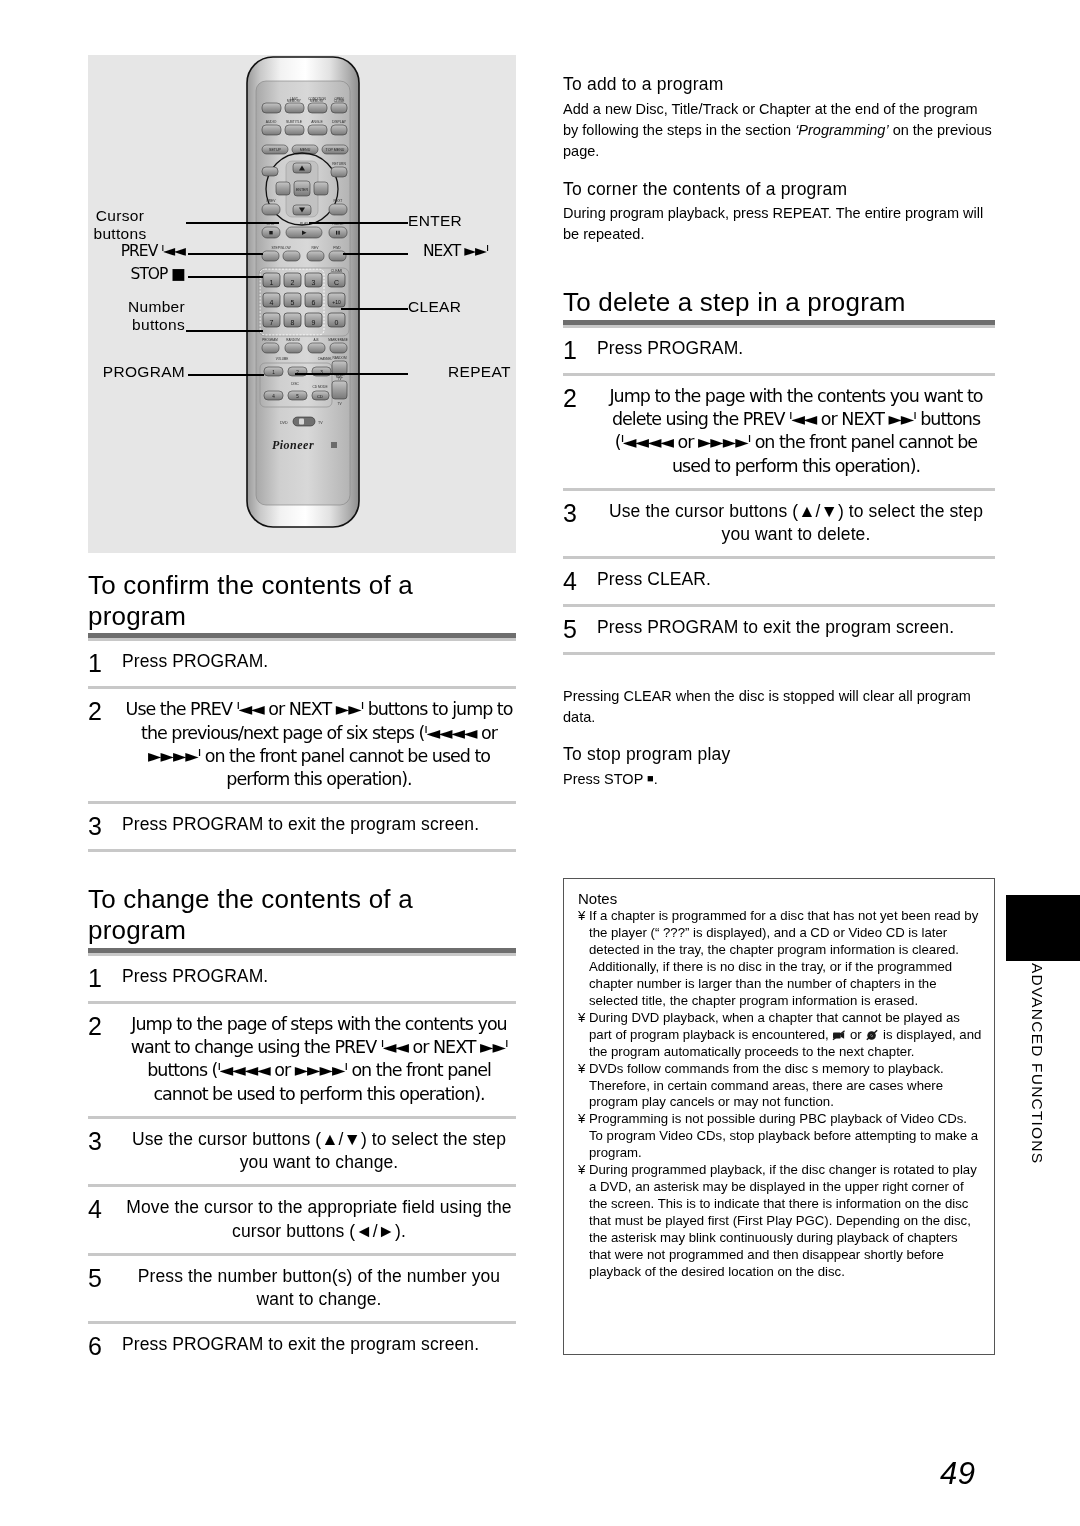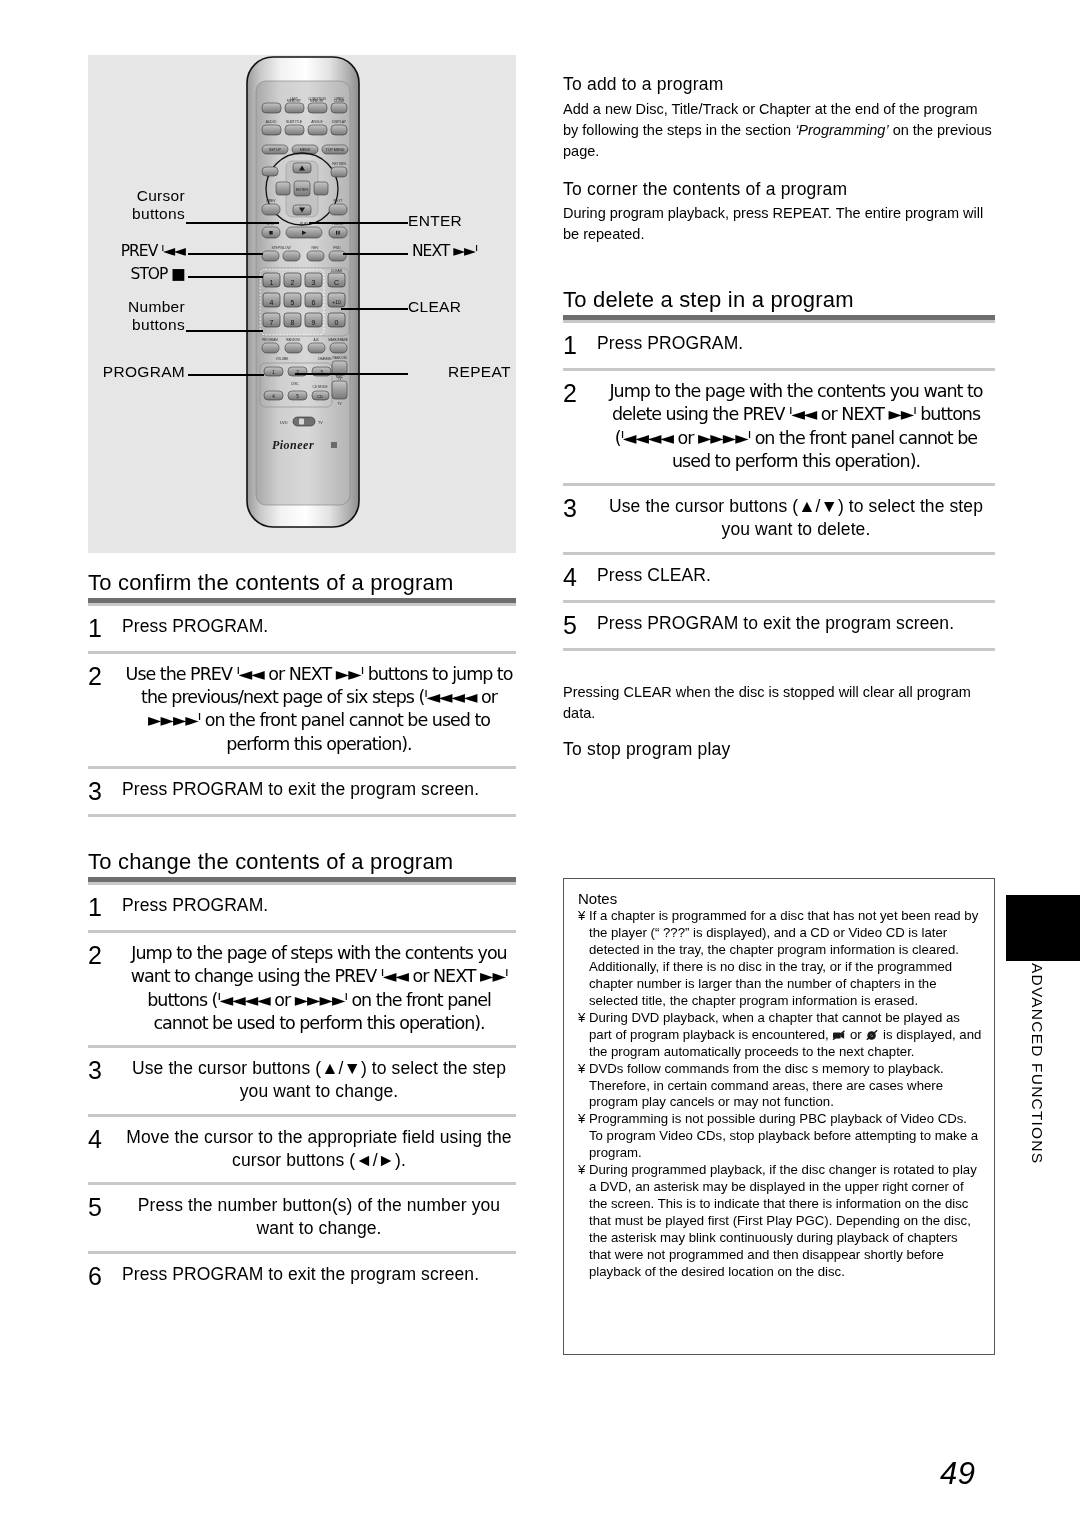--- a/index.html
+++ b/index.html
@@ -13,21 +13,21 @@
     overflow:hidden;
   }
 
   
   .page { position:absolute; inset:0; }
   .col-left  { position:absolute; left:88px;  top:46px; width:428px; }
   .col-right { position:absolute; left:563px; top:46px; width:432px;margin-top:22px; }
 
   
   .h1 {
-    font-size:22px; font-weight:400; line-height:1.18;
+    font-size:26px; font-weight:400; line-height:1.18;
     letter-spacing:.2px; margin:0 0 2px 0; padding:0;
   }
   .h1-rule { height:5px; background:#6e6e6e; margin:2px 0 0 0; }
 
   .h2 {
     font-size:17.5px; font-weight:400; line-height:1.25;
     letter-spacing:.2px; margin:0 0 3px 0;
   }
   .body-txt {
     font-size:14.5px; line-height:1.44; letter-spacing:0; margin:0;
@@ -318,21 +318,21 @@
       <rect x="211" y="363.4" width="5" height="6.2" rx="1" fill="#d8d8d8"></rect>
       <g fill="#2b2b2b" font-size="3.6" font-family="Liberation Sans, sans-serif">
         <text x="192" y="369">DVD</text>
         <text x="230" y="369">TV</text>
       </g>
 
       <text x="205" y="394" fill="#1a1a1a" font-size="12" font-family="Liberation Serif, serif" font-style="italic" font-weight="bold" text-anchor="middle" letter-spacing="0.5">Pioneer</text>
       <rect x="243" y="387" width="6" height="6" fill="#6b6b6b"></rect>
     </svg>
 
-    <div class="callout l" style="left:-33px; top:132px; width:130px;">
+    <div class="callout l" style="left:-33px; top:152px; width:130px;text-align:center;">
       <span>Cursor</span><br>
       <span>buttons</span>
     </div>
     <div class="lead" style="left:98px; top:167px; width:93px;"></div>
 
     <div class="callout l" style="left:-60px; top:187px; width:157px;">
       <span class="g">PREV ᑊ◄◄</span>
     </div>
     <div class="lead" style="left:100px; top:198px; width:75px;"></div>
 
@@ -350,21 +350,21 @@
     <div class="callout l" style="left:-60px; top:308px; width:157px;">
       <span>PROGRAM</span>
     </div>
     <div class="lead" style="left:100px; top:319px; width:76px;"></div>
 
     <div class="callout r" style="left:320px; top:157px;">
       <span>ENTER</span>
     </div>
     <div class="lead" style="left:221px; top:167px; width:99px;"></div>
 
-    <div class="callout r" style="left:324px; top:187px;">
+    <div class="callout r" style="left:335px; top:187px;">
       <span class="g">NEXT ►►ᑊ</span>
     </div>
     <div class="lead" style="left:255px; top:198px; width:65px;"></div>
 
     <div class="callout r" style="left:320px; top:243px;">
       <span>CLEAR</span>
     </div>
     <div class="lead" style="left:253px; top:253px; width:67px;"></div>
 
     <div class="callout r" style="left:320px; top:308px;margin-left:40px;">
@@ -467,20 +467,21 @@
         </div>
       </div>
     </div>
 
     <div style="margin-top:31px;">
       <p class="body-txt">Pressing CLEAR when the disc is stopped will clear all program data.</p>
     </div>
 
     <div style="margin-top:16px;">
       <div class="h2">To stop program play</div>
+      <p class="body-txt"><span>Press STOP </span><span class="sq">■</span><span>.</span></p>
     </div>
   </div>
 
   <div class="notes-box">
     <div class="notes-title">Notes</div>
 
     <div class="note">
       <span class="note-bullet">¥</span>
       <span class="note-text">If a chapter is programmed for a disc that has not yet been read by the player (“ ???”  is displayed), and a CD or Video CD is later detected in the tray, the chapter program information is cleared. Additionally, if there is no disc in the tray, or if the programmed chapter number is larger than the number of chapters in the selected title, the chapter program information is erased.</span>
     </div>

